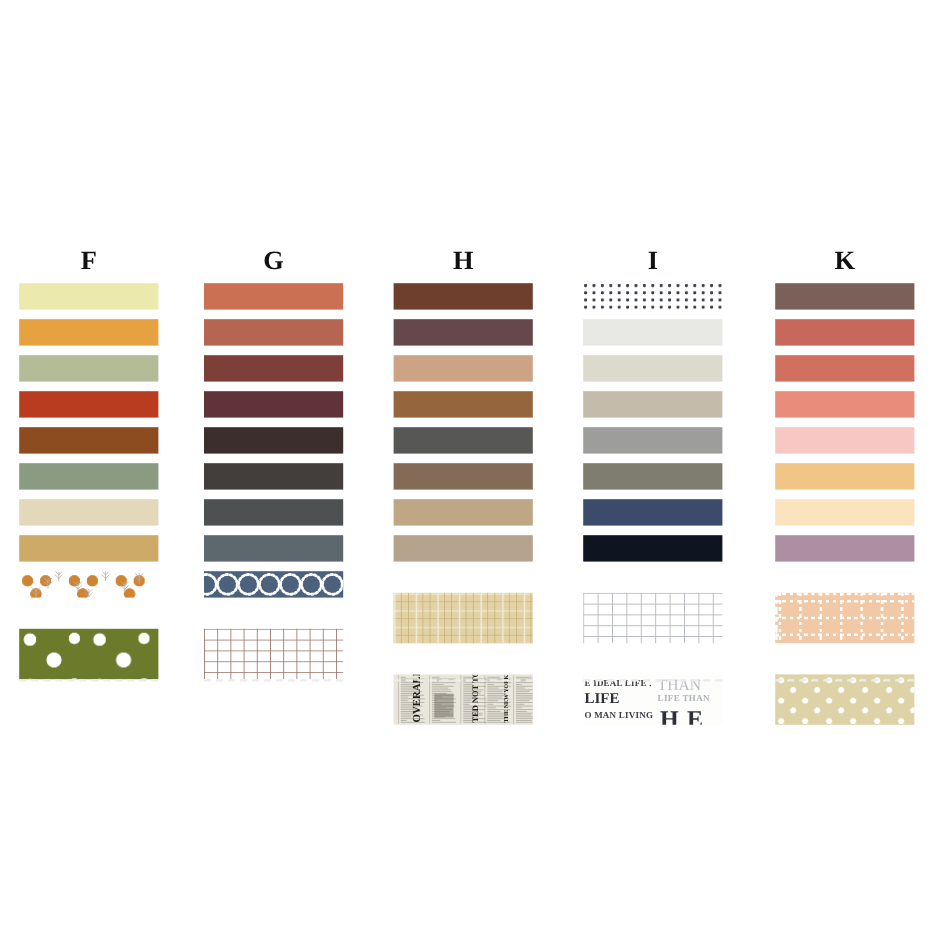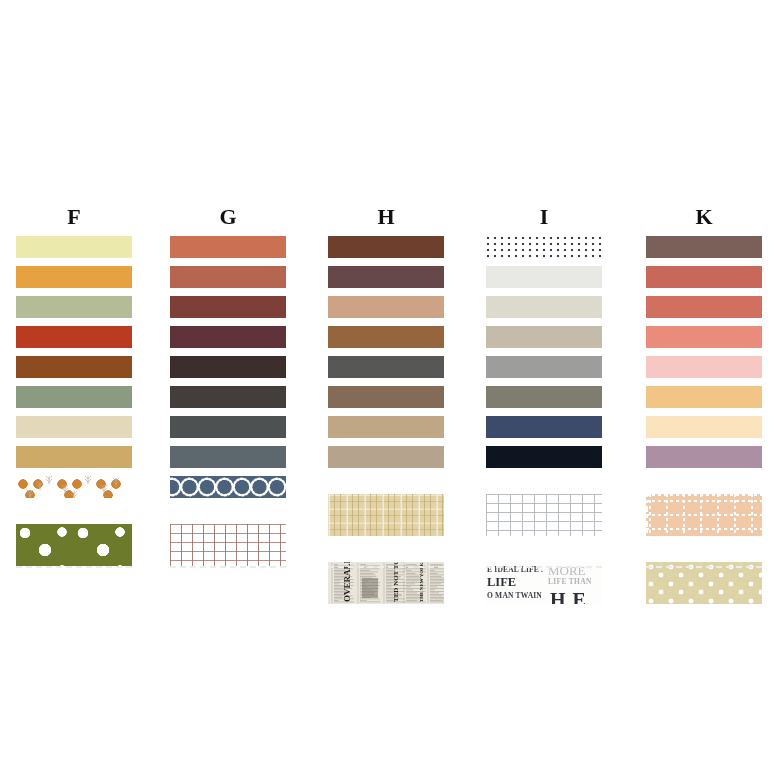--- a/index.html
+++ b/index.html
@@ -418,22 +418,22 @@
         <div class="swatch" title="pale-greige #dcd9cd" style="background: rgb(220, 217, 205);"></div>
         <div class="swatch" title="warm-grey-beige #c4bbaa" style="background: rgb(196, 187, 170);"></div>
         <div class="swatch" title="medium-grey #9d9d9b" style="background: rgb(157, 157, 155);"></div>
         <div class="swatch" title="olive-grey #7f7d70" style="background: rgb(127, 125, 112);"></div>
         <div class="swatch" title="navy-slate #3d4b6b" style="background: rgb(61, 75, 107);"></div>
         <div class="swatch" title="near-black-navy #0f1520" style="background: rgb(15, 21, 32);"></div>
         <div class="swatch pat-i-grid tall" title="white-graph-grid #ffffff"></div>
         <div class="swatch pat-i-type tall" title="typography-quote #5b6068">
           <div class="ln" style="left: 1px; top: 3px; font-size: 7.5px; font-weight: bold; color: rgb(59, 63, 70); letter-spacing: 0.2px;">E IDEAL LIFE .</div>
           <div class="ln" style="left: 1px; top: 13px; font-size: 12.5px; font-weight: bold; color: rgb(45, 49, 55); letter-spacing: 0px;">LIFE</div>
-          <div class="ln" style="left: 1px; top: 29px; font-size: 7.5px; font-weight: bold; color: rgb(59, 63, 70); letter-spacing: 0.2px;">O MAN TWAIN</div>
-          <div class="ln" style="left: 62px; top: 1px; font-size: 13px; font-weight: normal; color: rgb(185, 188, 193); letter-spacing: 0px;">MORE</div>
+          <div class="ln" style="left: 1px; top: 29px; font-size: 7.5px; font-weight: bold; color: rgb(59, 63, 70); letter-spacing: 0.2px;">O MAN LIVING</div>
+          <div class="ln" style="left: 62px; top: 1px; font-size: 13px; font-weight: normal; color: rgb(185, 188, 193); letter-spacing: 0px;">THAN</div>
           <div class="ln" style="left: 62px; top: 15px; font-size: 7.5px; font-weight: bold; color: rgb(176, 179, 184); letter-spacing: 0.3px;">LIFE THAN</div>
           <div class="ln" style="left: 64px; top: 27px; font-size: 20px; font-weight: bold; color: rgb(45, 49, 55); letter-spacing: 1px;">H E</div>
         </div>
       </div>
       <div class="bottom-dash" style="top: 360px;"></div>
     </div>
     <div class="column" style="left: 646px; top: 206px;">
       <div class="col-label">K</div>
       <div class="swatch-stack">
         <div class="swatch" title="mauve-taupe #7a6059" style="background: rgb(122, 96, 89);"></div>

